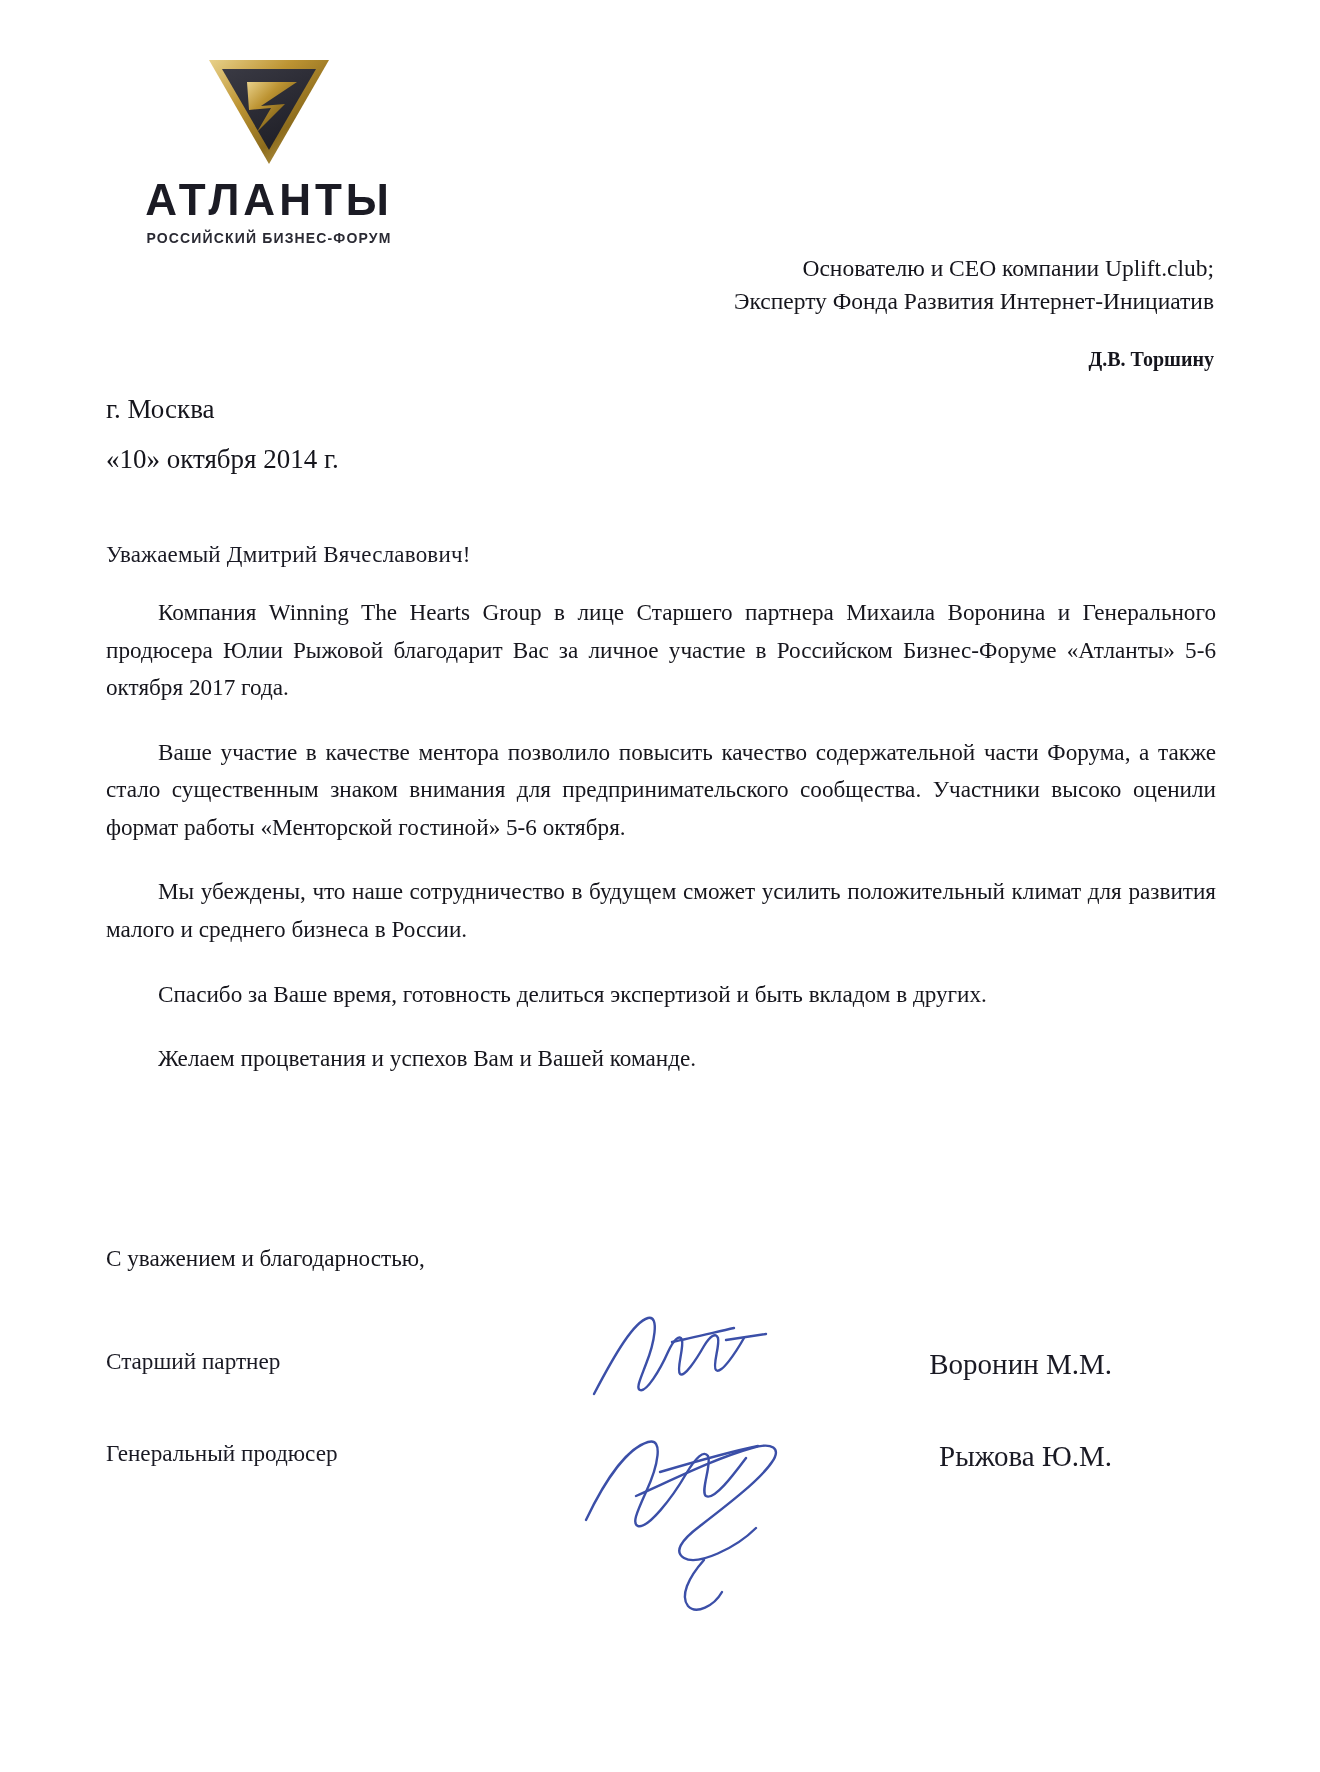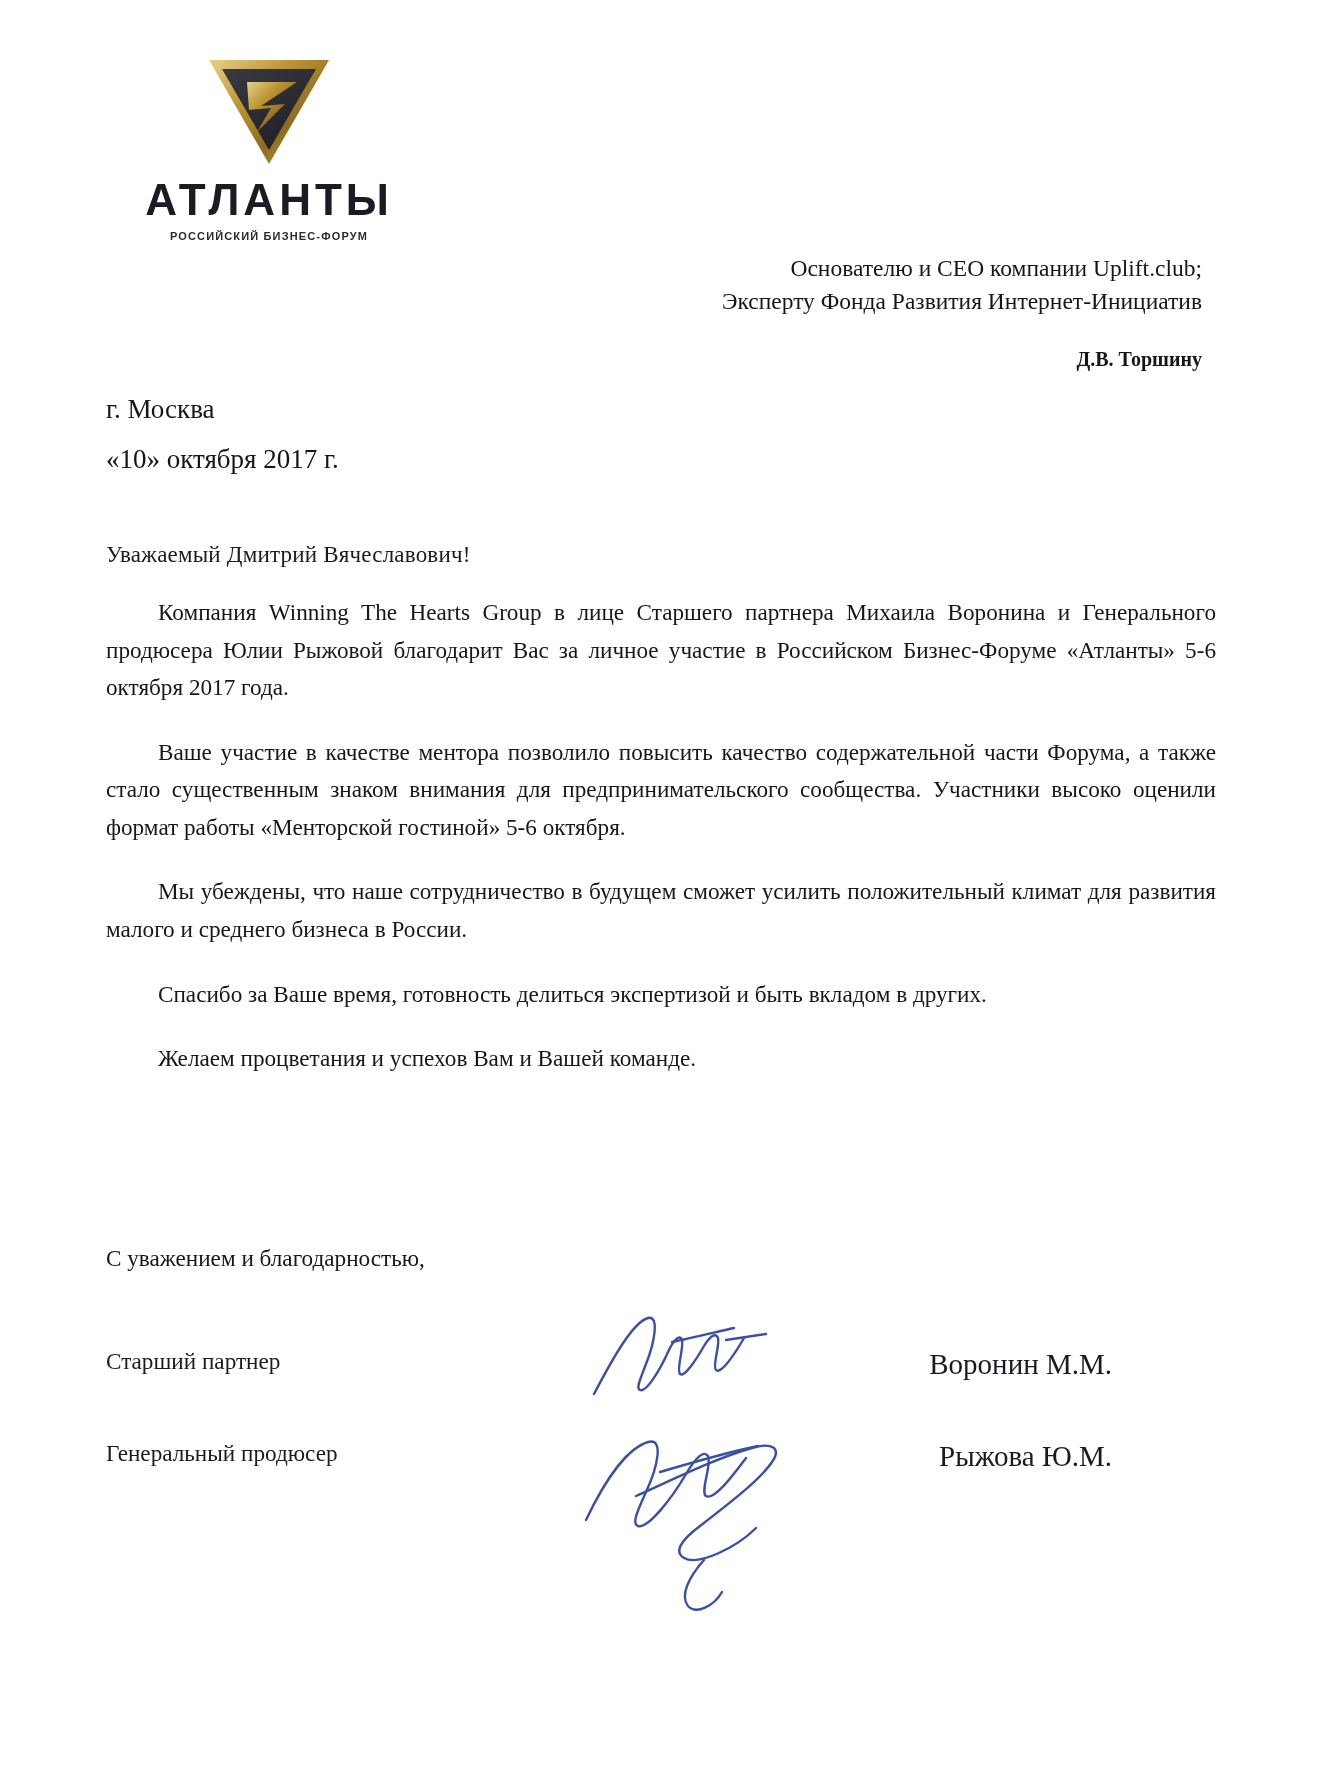--- a/index.html
+++ b/index.html
@@ -45,29 +45,29 @@
     letter-spacing: 4px;
     font-size: 44px;
     color: #1b1b24;
     line-height: 1;
   }
   .logo-sub {
     margin-top: 9px;
     font-family: "Liberation Sans", sans-serif;
     font-weight: 600;
     letter-spacing: 1.15px;
-    font-size: 11px;
+    font-size: 14px;
     color: #2a2a33;
     line-height: 1;
   }
 
   
   .addressee {
     position: absolute;
-    right: 118px;
+    right: 106px;
     top: 252px;
     width: 660px;
     text-align: right;
     font-size: 23.5px;
     line-height: 1.42;
     color: #15151c;
   }
   .addressee-name {
     margin-top: 26px;
     font-weight: 700;
@@ -184,21 +184,21 @@
   </div>
 
   <div class="addressee">
     <div>Основателю и СЕО компании Uplift.club;</div>
     <div>Эксперту Фонда Развития Интернет-Инициатив</div>
     <div class="addressee-name">Д.В. Торшину</div>
   </div>
 
   <div class="meta">
     <div>г. Москва</div>
-    <div>«10» октября 2017 г.</div>
+    <div>«10» октября 2014 г.</div>
   </div>
 
   <div class="body-wrap">
     <div class="salutation">Уважаемый Дмитрий Вячеславович!</div>
     <p class="para">Компания Winning The Hearts Group в лице Старшего партнера Михаила Воронина и Генерального продюсера Юлии Рыжовой благодарит Вас за личное участие в Российском Бизнес-Форуме «Атланты» 5-6 октября 2017 года.</p>
     <p class="para">Ваше участие в качестве ментора позволило повысить качество содержательной части Форума, а также стало существенным знаком внимания для предпринимательского сообщества. Участники высоко оценили формат работы «Менторской гостиной» 5-6 октября.</p>
     <p class="para">Мы убеждены, что наше сотрудничество в будущем сможет усилить положительный климат для развития малого и среднего бизнеса в России.</p>
     <p class="para tight">Спасибо за Ваше время, готовность делиться экспертизой и быть вкладом в других.</p>
     <p class="para tight">Желаем процветания и успехов Вам и Вашей команде.</p>
   </div>

